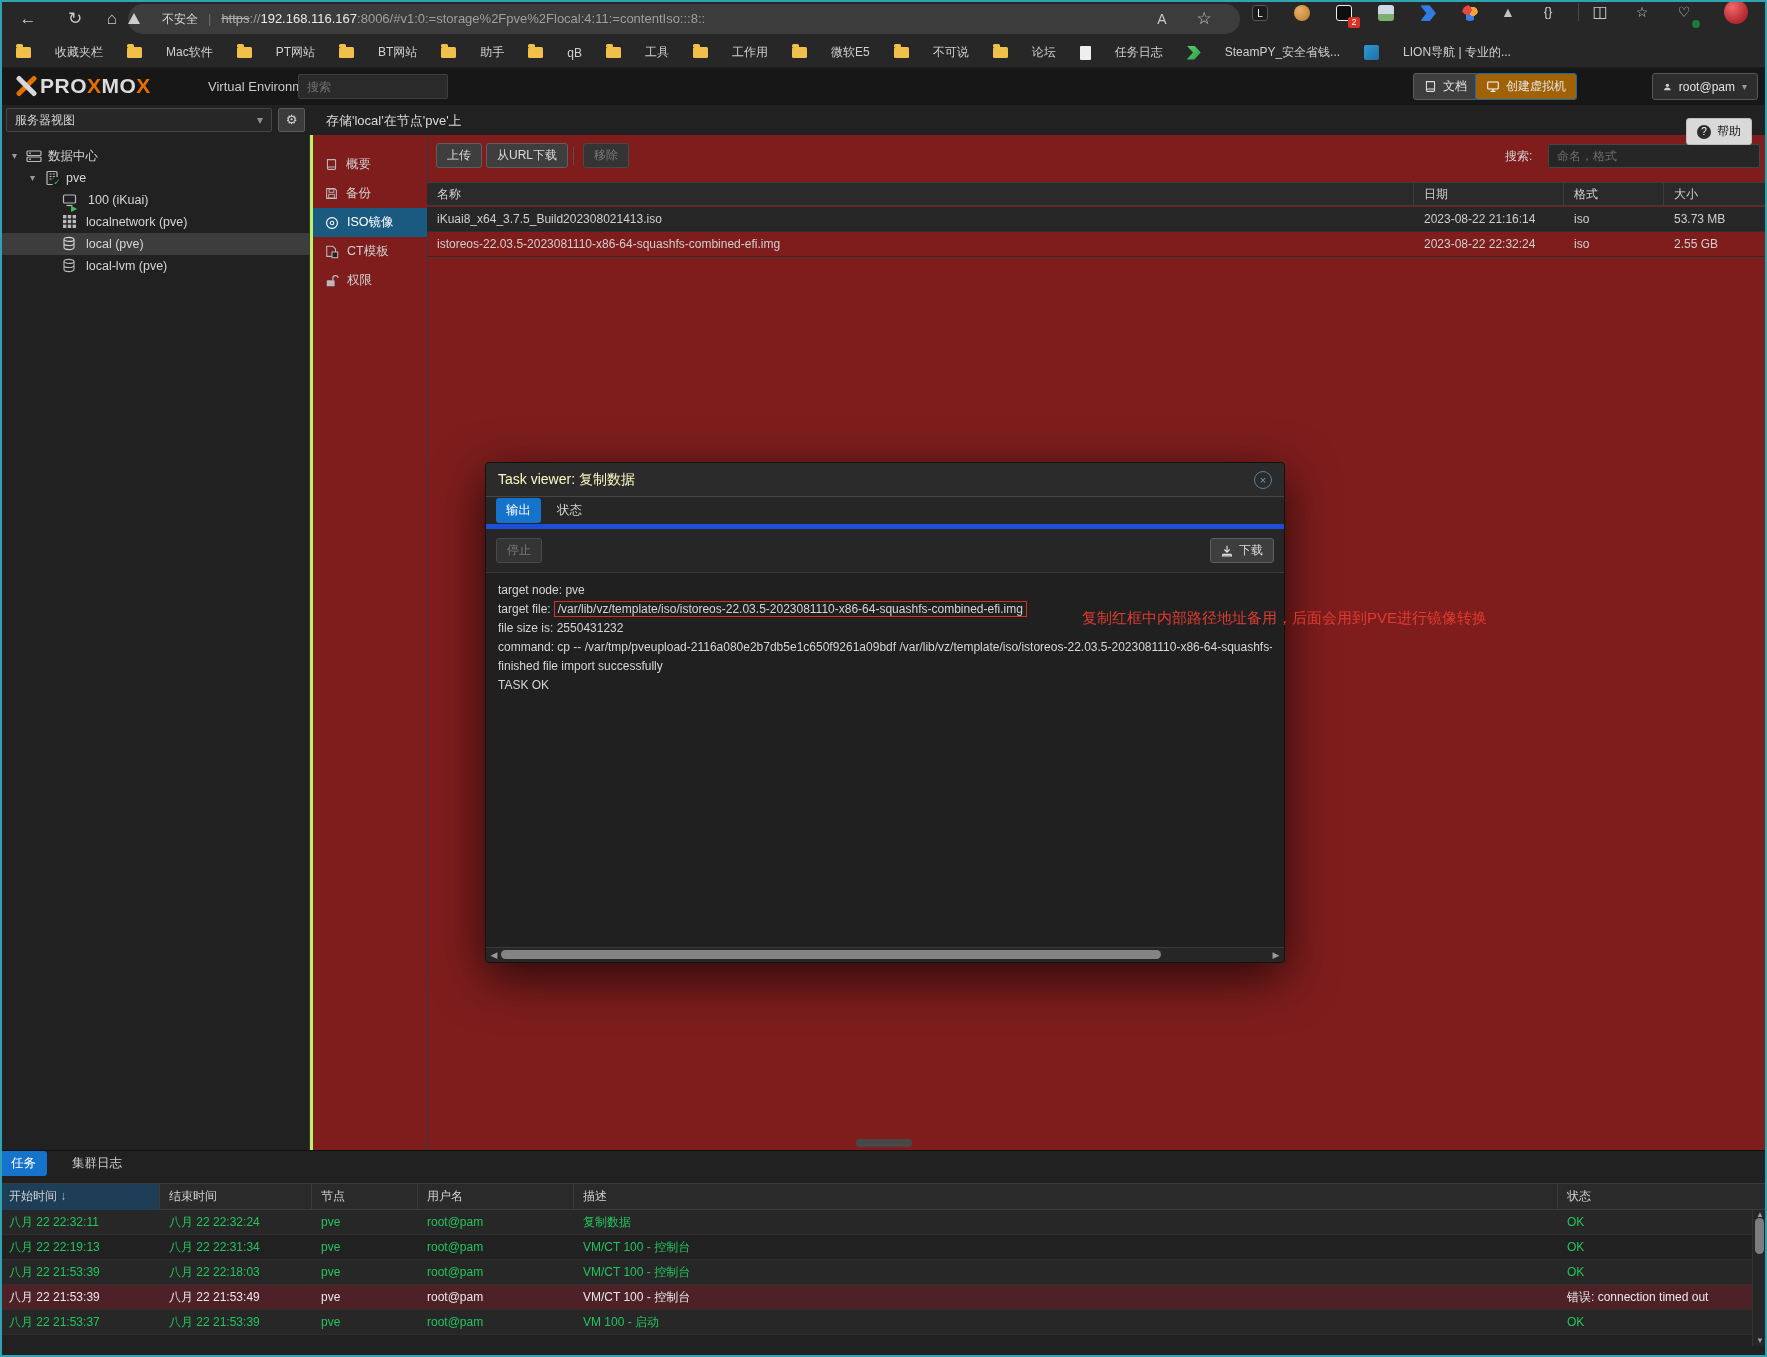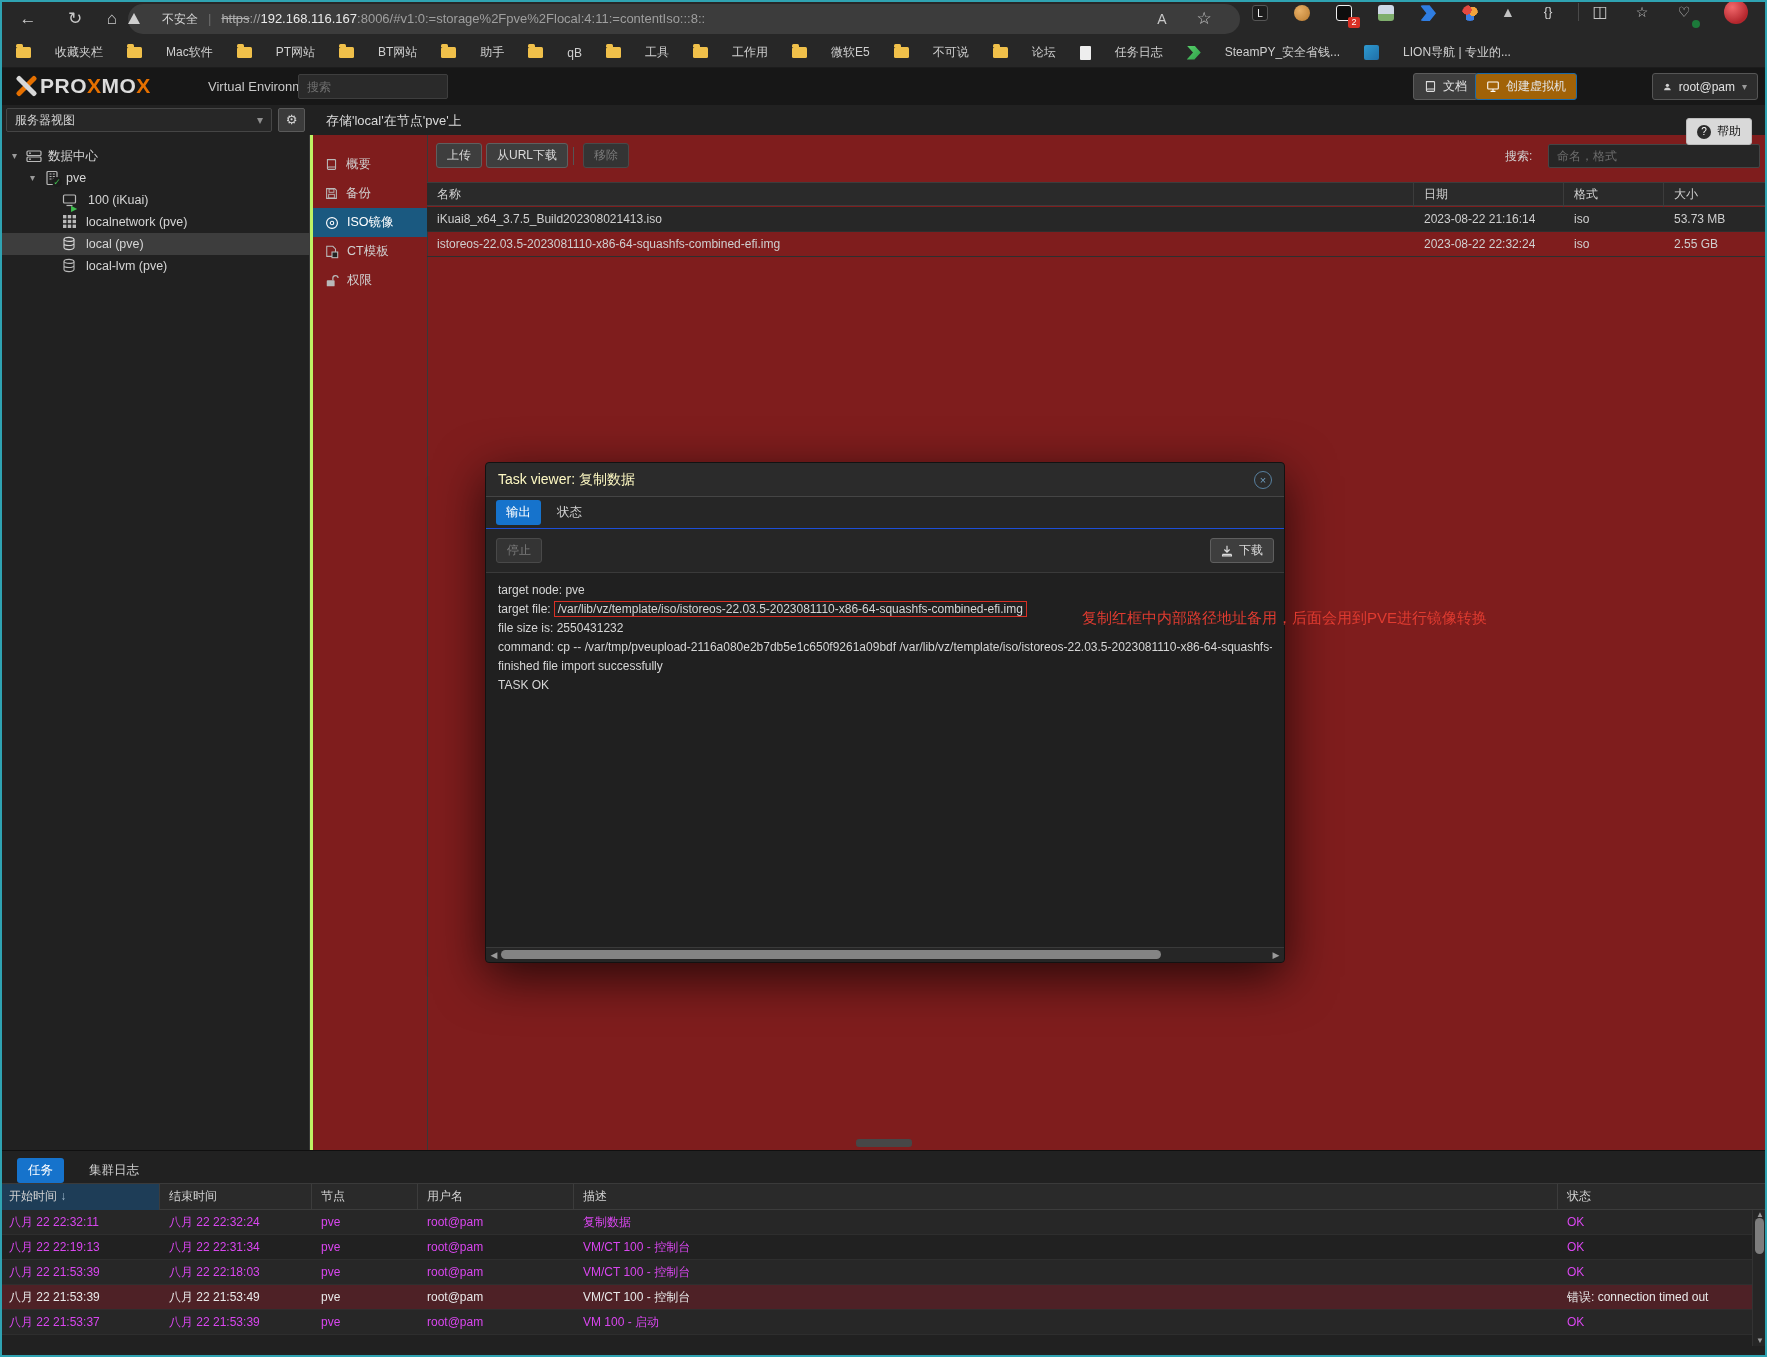--- a/index.html
+++ b/index.html
@@ -75,42 +75,42 @@
 .sinput::placeholder{color:#6c6c6c}
 .thead{position:absolute;left:114px;right:0;top:47px;height:24px;background:#2a2a2a;border-top:1px solid #3c3c3c;border-bottom:1px solid #3c3c3c;font-size:12px;color:#d2d2d2}
 .thc{position:absolute;top:0;height:24px;line-height:23px;padding-left:10px;border-right:1px solid #3c3c3c}
 .trowi{position:absolute;left:114px;right:0;height:25px;font-size:12px;color:#cfcfcf;line-height:25px;border-bottom:1px solid #2e2e2e}
 .tc{position:absolute;top:0;padding-left:10px;white-space:nowrap;overflow:hidden}
 
 .modal{position:absolute;left:485px;top:462px;width:800px;height:501px;background:#262626;border:1px solid #121212;border-radius:4px;box-shadow:0 14px 50px rgba(0,0,0,.7);z-index:50;display:flex;flex-direction:column}
 .mhead{height:34px;background:#2b2b2b;border-bottom:1px solid #454545;display:flex;align-items:center;padding:0 12px;border-radius:4px 4px 0 0}
 .mtitle{color:#fef9c3;font-size:14px}
 .mclose{margin-left:auto;width:18px;height:18px;border:1px solid #58809f;border-radius:50%;color:#6f9cbd;font-size:11px;line-height:16px;text-align:center}
-.mtabs{height:32px;display:flex;align-items:center;gap:6px;padding:0 10px;border-bottom:1px solid #1d4ed8}
+.mtabs{height:32px;display:flex;align-items:center;gap:6px;padding:0 10px;border-bottom:5px solid #1d4ed8}
 .mtab{font-size:12.5px;color:#d0d0d0;padding:4px 10px;border-radius:3px}
 .mtab.active{background:#1673cc;color:#fff}
 .mtools{height:44px;display:flex;align-items:center;padding:0 10px;border-bottom:1px solid #3a3a3a}
 .mout{flex:1;background:#202020;padding:8px 12px;font-size:12px;line-height:19px;color:#d6d6d6;overflow:hidden}
 .oline{white-space:nowrap;overflow:hidden}
 .redbox{border:1px solid #d93025;padding:0 3px;margin-left:3px}
 .mhscroll{height:15px;background:#262626;border-top:1px solid #3a3a3a;position:relative;border-radius:0 0 4px 4px}
 .harrow{position:absolute;top:1px;width:12px;height:12px;color:#9a9a9a;font-size:9px;line-height:12px;text-align:center}
 .hthumb{position:absolute;left:15px;top:2px;width:660px;height:9px;background:#848484;border-radius:5px}
 .annot{position:absolute;left:1082px;top:609px;color:#e03b30;font-size:15px;white-space:nowrap;z-index:60}
 
 .splitter{position:absolute;left:856px;top:1139px;width:56px;height:8px;background:#474747;border-radius:3px;z-index:10}
 
 .bottom{position:absolute;left:0;top:1150px;width:1767px;height:207px;background:#212121;border-top:1px solid #101010}
-.btabs{position:absolute;left:0;top:0;width:100%;height:33px;border-bottom:1px solid #3a3a3a;display:flex;align-items:flex-end;gap:14px;padding-left:17px}
+.btabs{position:absolute;left:0;top:0;width:100%;height:33px;border-bottom:1px solid #3a3a3a;display:flex;align-items:flex-start;gap:14px;}
 .btab{font-size:12.5px;color:#d0d0d0;padding:4px 11px;border-radius:3px}
 .btab.active{background:#1673cc;color:#fff}
 .bhead{position:absolute;left:0;top:33px;width:1767px;height:26px;background:#2a2a2a;border-bottom:1px solid #3c3c3c;font-size:12px;color:#d2d2d2}
 .bhc{position:absolute;top:0;height:26px;line-height:25px;padding-left:9px;border-right:1px solid #3c3c3c}
 .bhc.sorted{background:#1e3d57}
-.brow{position:absolute;left:0;width:1753px;height:25px;font-size:12px;color:#d946ef;line-height:25px;border-bottom:1px solid #2e2e2e}
+.brow{position:absolute;left:0;width:1753px;height:25px;font-size:12px;color:#22c55e;line-height:25px;border-bottom:1px solid #2e2e2e}
 .brow.alt{background:#272727}
 .brow.err{background:#4e2126;color:#e8e8e8}
 .bc{position:absolute;top:0;padding-left:9px;white-space:nowrap}
 .vscroll{position:absolute;right:1px;top:59px;width:14px;height:136px;background:#262626;border-left:1px solid #333}
 .vthumb{position:absolute;left:2px;top:8px;width:9px;height:36px;background:#7d7d7d;border-radius:5px}
 .va{position:absolute;left:0;width:14px;height:10px;color:#9a9a9a;font-size:8px;text-align:center;line-height:10px}
 svg{display:block}
 </style>
 </head>
 <body>

